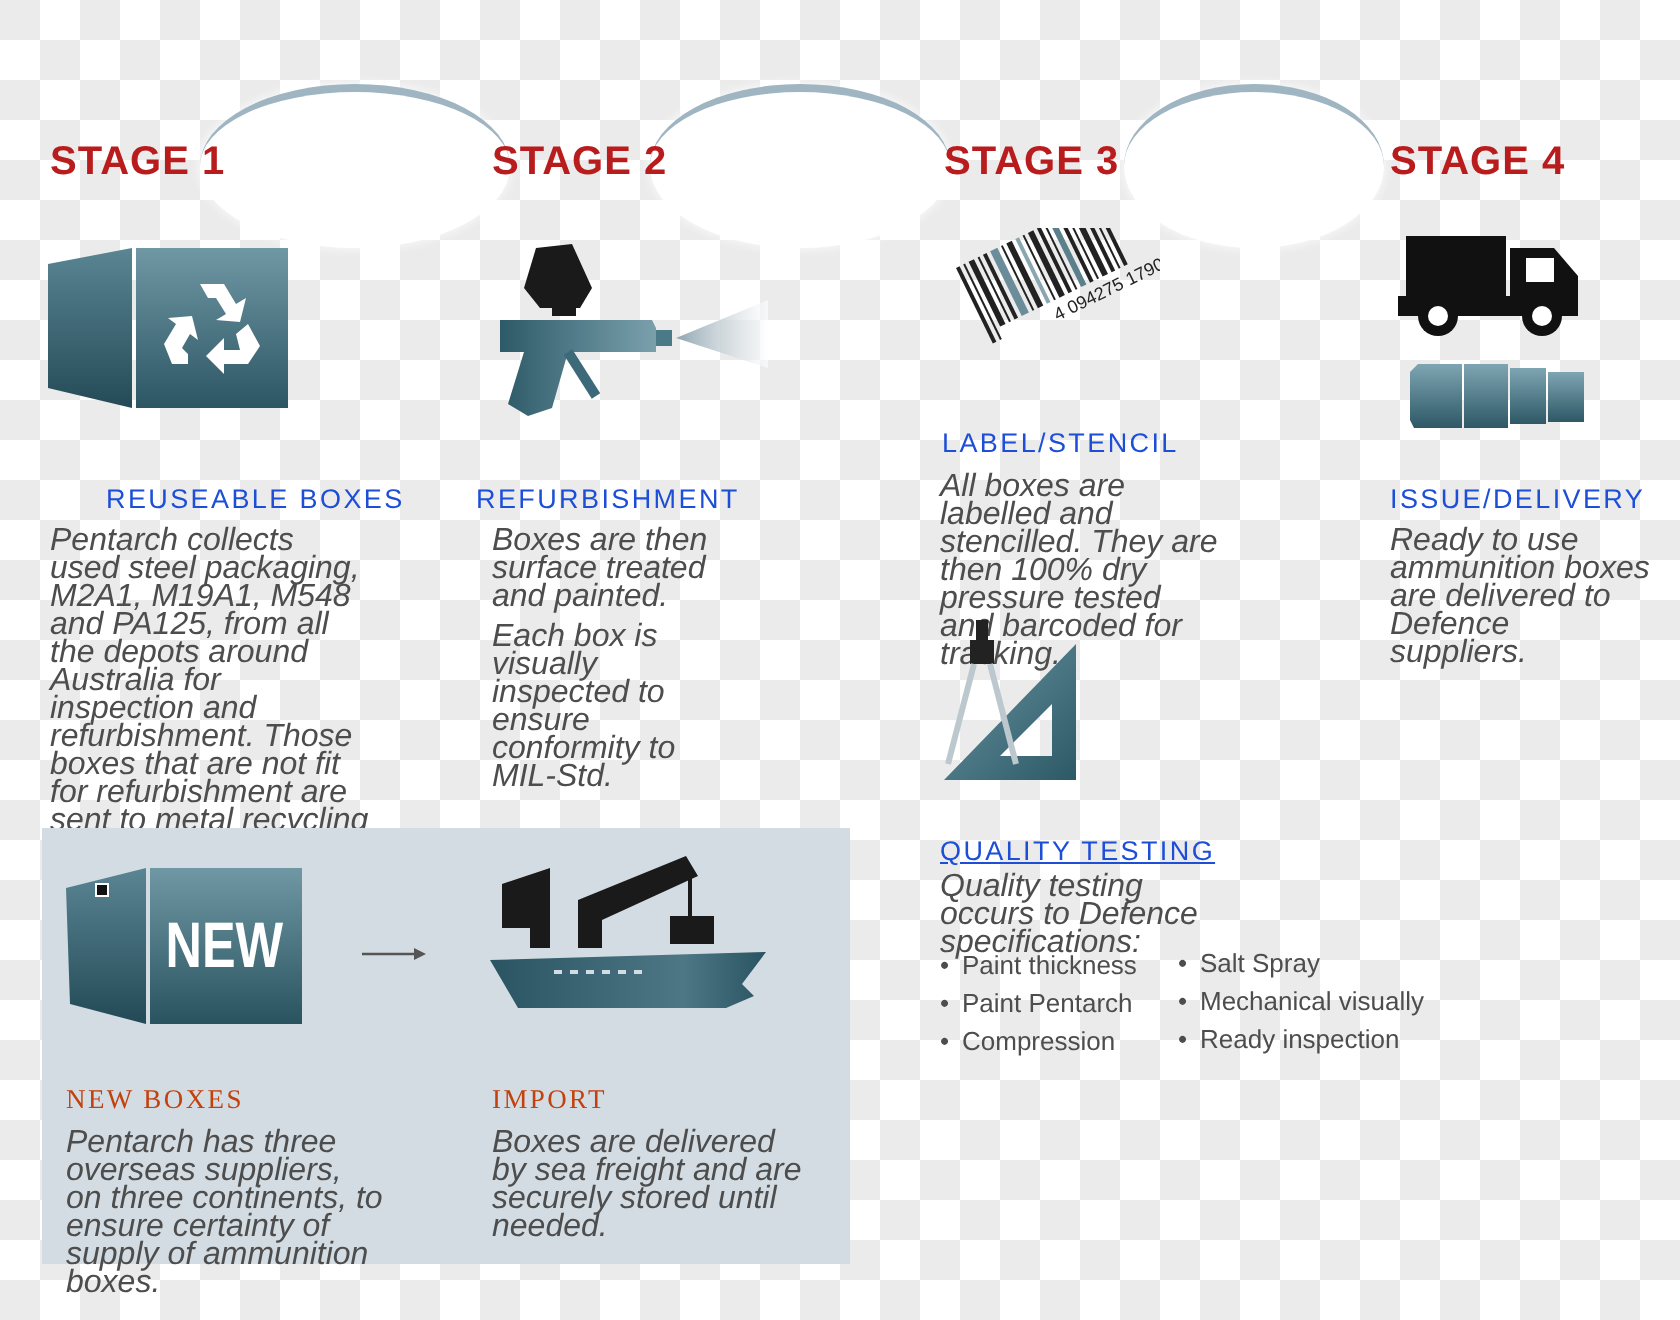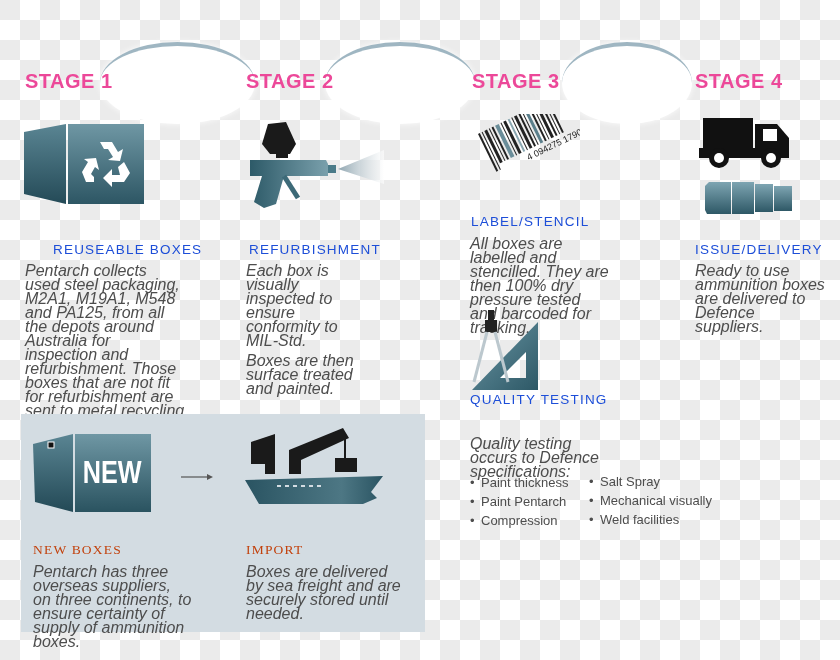--- a/index.html
+++ b/index.html
@@ -14,21 +14,21 @@
     background-position:20px 0, 0 20px;
   }
   .abs { position:absolute; }
   .ellipse {
     position:absolute; background:#ffffff; border-radius:50%;
     border-top:4px solid #9fb6c2;
     box-shadow: 0 0 6px rgba(255,255,255,0.9);
   }
   .stage-title {
     position:absolute; font-weight:bold; font-size:20px; letter-spacing:0.5px;
-    color:#ec4899; white-space:nowrap;
+    color:#b91c1c; white-space:nowrap;
   }
   .heading {
     position:absolute; font-size:13.5px; letter-spacing:1.2px; color:#1d4ed8;
     white-space:nowrap;
   }
   .heading.dark { color:#c2410c;font-family:Liberation Serif, serif; }
   .body-text {
     position:absolute; font-size:16px; line-height:14px; color:#4d4d4d;font-style:italic;
   }
   .body-text p { margin:0 0 6px 0; }
@@ -147,24 +147,24 @@
     <rect x="56" y="68" width="18" height="28" fill="url(#gc)"></rect>
     <rect x="75" y="70" width="18" height="25" fill="url(#gc)"></rect>
   </svg>
 </div>
 
 <div class="heading" style="left:25px;top:242px;margin-left:28px;">REUSEABLE BOXES</div>
 <div class="body-text" style="left:25px;top:264px;width:160px;">
   <p>Pentarch collects used steel packaging, M2A1, M19A1, M548 and PA125, from all the depots around Australia for inspection and refurbishment. Those boxes that are not fit for refurbishment are sent to metal recycling facilities.</p>
 </div>
 
-<div class="heading" style="left:249px;top:242px;">REFURBISHMENT</div>
+<div class="heading" style="left:238px;top:242px;">REFURBISHMENT</div>
 <div class="body-text" style="left:246px;top:264px;width:125px;">
+  <p>Boxes are then surface treated and painted.</p>
   <p>Each box is visually inspected to ensure conformity to MIL-Std.</p>
-  <p>Boxes are then surface treated and painted.</p>
 </div>
 
 <div class="heading" style="left:471px;top:214px;">LABEL/STENCIL</div>
 <div class="body-text" style="left:470px;top:237px;width:140px;">
   <p>All boxes are labelled and stencilled. They are then 100% dry pressure tested and barcoded for tracking.</p>
 </div>
 
 <div class="heading" style="left:695px;top:242px;">ISSUE/DELIVERY</div>
 <div class="body-text" style="left:695px;top:264px;width:130px;">
   <p>Ready to use ammunition boxes are delivered to Defence suppliers.</p>
@@ -179,34 +179,34 @@
       </linearGradient>
     </defs>
     <path d="M2,80 L68,12 L68,80 Z M30,68 L56,68 L56,42 Z" fill="url(#gq)" fill-rule="evenodd"></path>
     <rect x="18" y="0" width="6" height="10" fill="#222"></rect>
     <rect x="15" y="10" width="12" height="12" fill="#222"></rect>
     <path d="M17,22 L4,72" stroke="#bcc8ce" stroke-width="3"></path>
     <path d="M25,22 L38,72" stroke="#bcc8ce" stroke-width="3"></path>
   </svg>
 </div>
 
-<div class="heading" style="left:470px;top:392px;">QUALITY TESTING</div>
+<div class="heading" style="left:470px;top:418px;text-decoration:underline;">QUALITY TESTING</div>
 <div class="body-text" style="left:470px;top:437px;width:130px;">Quality testing occurs to Defence specifications:</div>
 <div class="abs" style="left:470px;top:476px;">
   <ul class="bullets">
     <li>Paint thickness</li>
     <li>Paint Pentarch</li>
     <li>Compression</li>
   </ul>
 </div>
 <div class="abs" style="left:589px;top:475px;">
   <ul class="bullets">
     <li>Salt Spray</li>
     <li>Mechanical visually</li>
-    <li>Weld facilities</li>
+    <li>Ready inspection</li>
   </ul>
 </div>
 
 <div class="panel"></div>
 
 <div class="abs" style="left:33px;top:434px;">
   <svg width="120" height="80" viewBox="0 0 120 80">
     <defs>
       <linearGradient id="gn" x1="0" y1="0" x2="0" y2="1">
         <stop offset="0" stop-color="#6f97a4"></stop>

